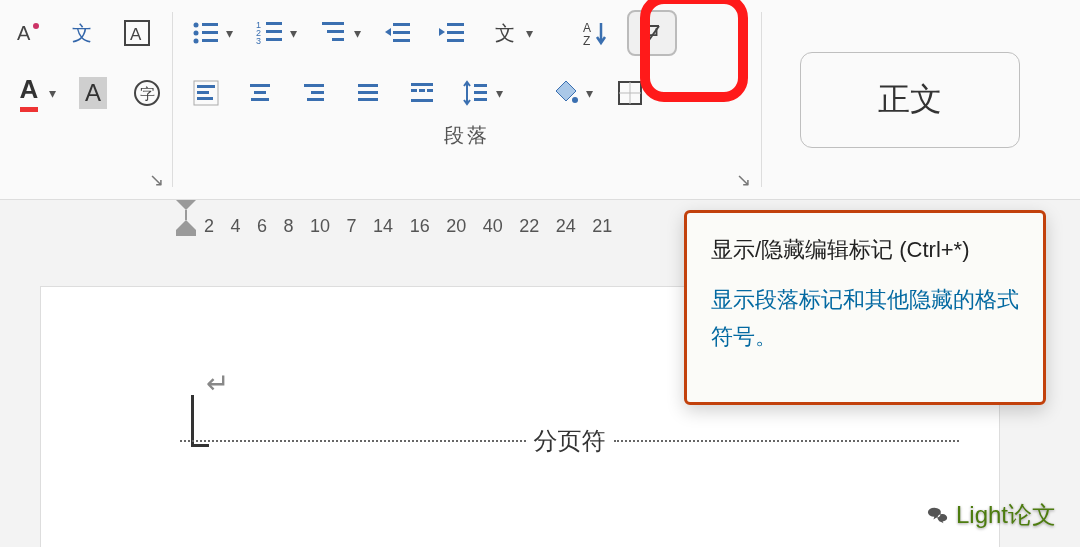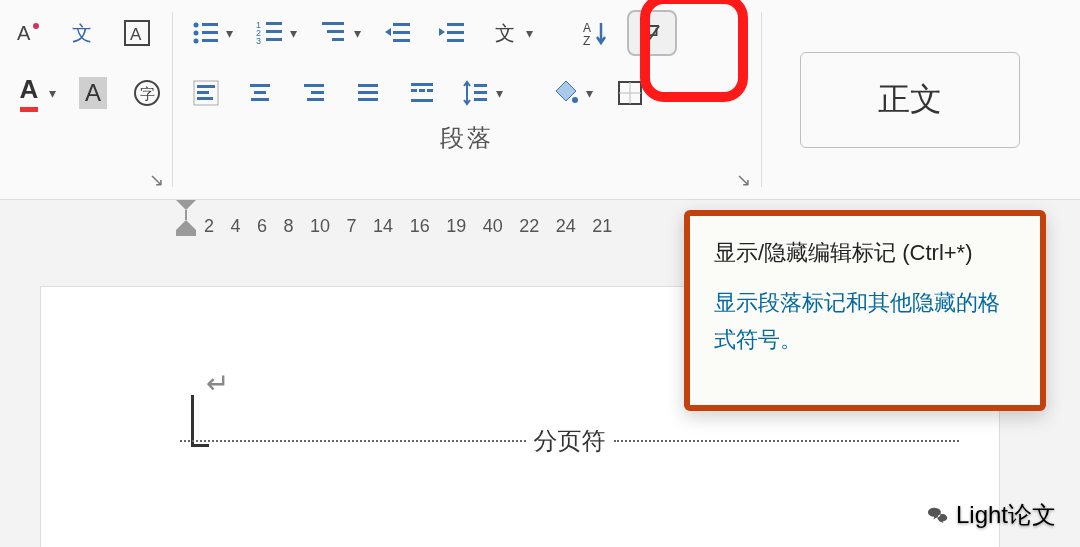--- a/index.html
+++ b/index.html
@@ -41,21 +41,21 @@
   }
   .ic { width: 34px; height: 34px; display:flex; align-items:center; justify-content:center; }
   .dd::after {
     content: "▾"; font-size: 14px; color: #555; margin-left: 3px;
   }
   .sep-v {
     width: 1px; background: #ddd; margin: 12px 4px;
   }
   .group-label {
     text-align: center;
-    font-size: 24px;
+    font-size: 20px;
     color: #555;
     margin-top: 6px;
     letter-spacing: 3px;
     padding-bottom: 6px;
   }
   .launcher {
     position: absolute;
     font-size: 18px;
     color: #777;
     bottom: 8px;
@@ -72,21 +72,21 @@
     pointer-events: none;
   }
   .styles-area {
     display: flex;
     align-items: center;
     gap: 36px;
     margin-left: 34px;
   }
   .style-card {
     border: 1px solid #bfbfbf;
-    border-radius: 6px;
+    border-radius: 12px;
     width: 220px;
     height: 96px;
     display: flex;
     align-items: center;
     justify-content: center;
     font-size: 32px;
     color: #333;
     background: #fafafa;
     cursor: pointer;
   }
@@ -163,21 +163,21 @@
     position: absolute;
     top: 157px; left: 150px;
     width: 18px; height: 3px; background:#333;
   }
   .tooltip {
     position: absolute;
     left: 684px;
     top: 210px;
     width: 362px;
     background: #fbfbf8;
-    border: 6px solid #c2410c;
+    border: 3px solid #c2410c;
     border-radius: 6px;
     box-shadow: 0 6px 18px rgba(0,0,0,0.18);
     padding: 22px 24px 26px 24px;
     z-index: 40;
   }
   .tooltip .tt-title {
     font-size: 22px;
     color: #222;
     font-weight: 500;
     margin-bottom: 16px;
@@ -186,21 +186,21 @@
     font-size: 22px;
     color: #0369a1;
     line-height: 1.7;
   }
   .watermark {
     position: absolute;
     right: 24px;
     bottom: 14px;
     display: flex;
     align-items: center;
-    color: #000000;
+    color: #4d7c0f;
     font-size: 24px;
     z-index: 60;
     text-shadow: 0 1px 3px rgba(0,0,0,0.4);
   }
   .watermark .wm-icon {
     width: 36px; height: 36px; border-radius: 50%;
     background: rgba(255,255,255,0.55);
     display:flex; align-items:center; justify-content:center;
     color:#333; font-size:18px;
   }
@@ -450,21 +450,21 @@
   </div>
   <div class="ruler-ticks" id="ruler-ticks">
       <span>2</span>
       <span>4</span>
       <span>6</span>
       <span>8</span>
       <span>10</span>
       <span>7</span>
       <span>14</span>
       <span>16</span>
-      <span>19</span>
+      <span>20</span>
       <span>40</span>
       <span>22</span>
       <span>24</span>
       <span>21</span>
     </div>
 </div>
 
 <div class="doc-area">
   <div class="para-mark">↵</div>
   <div class="cursor-mark"></div>

